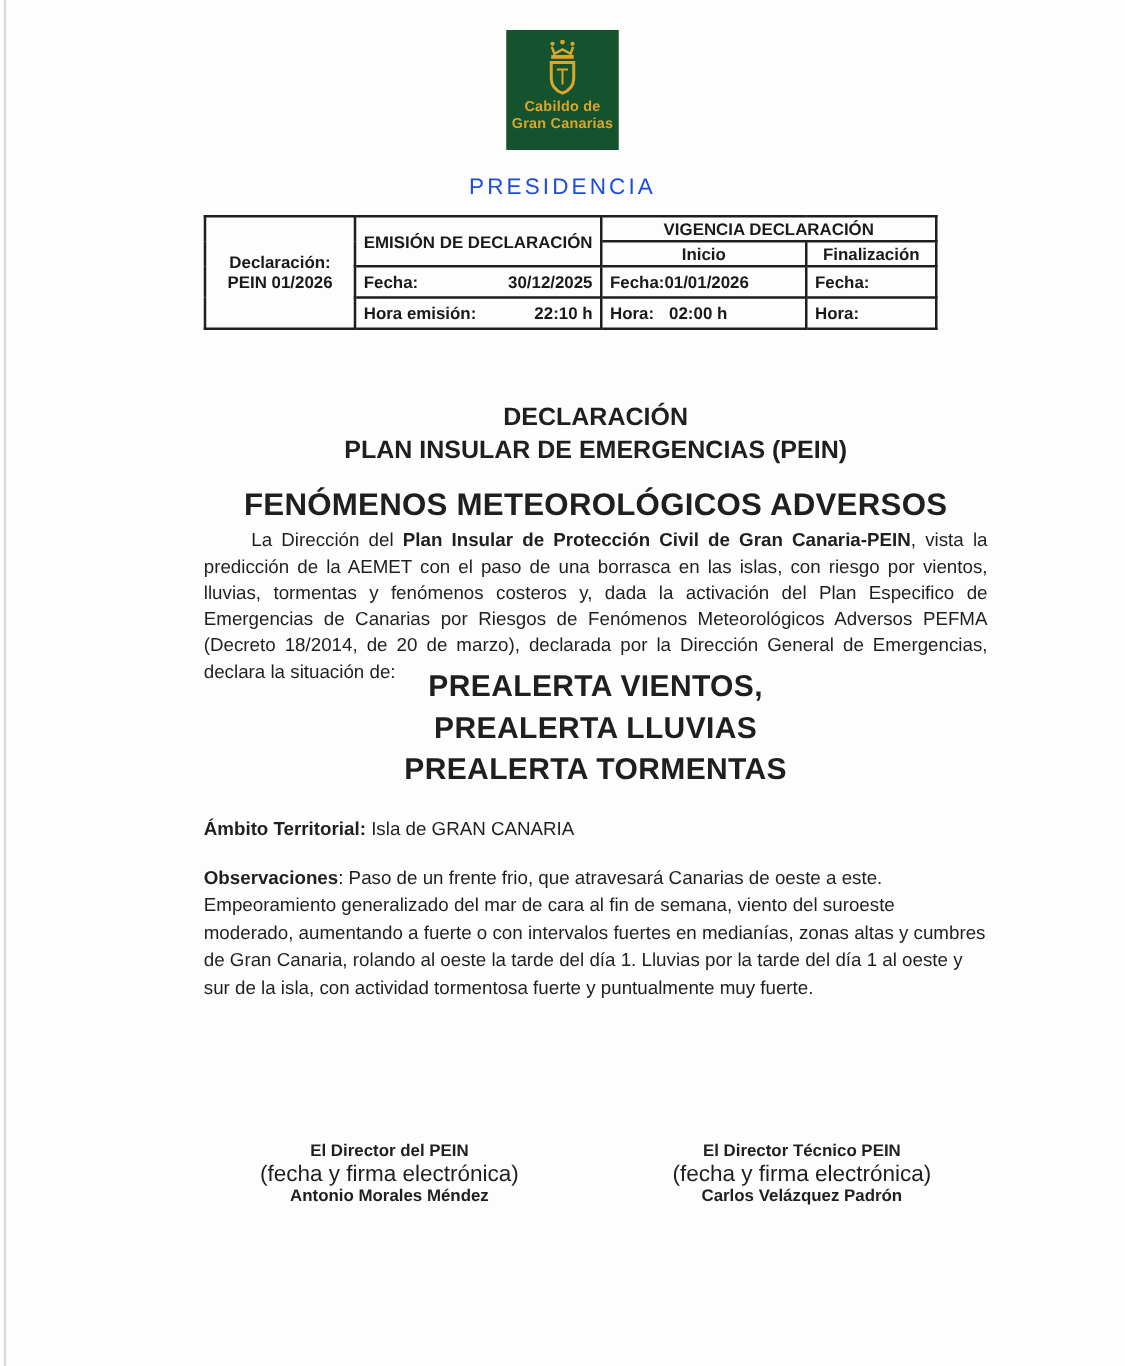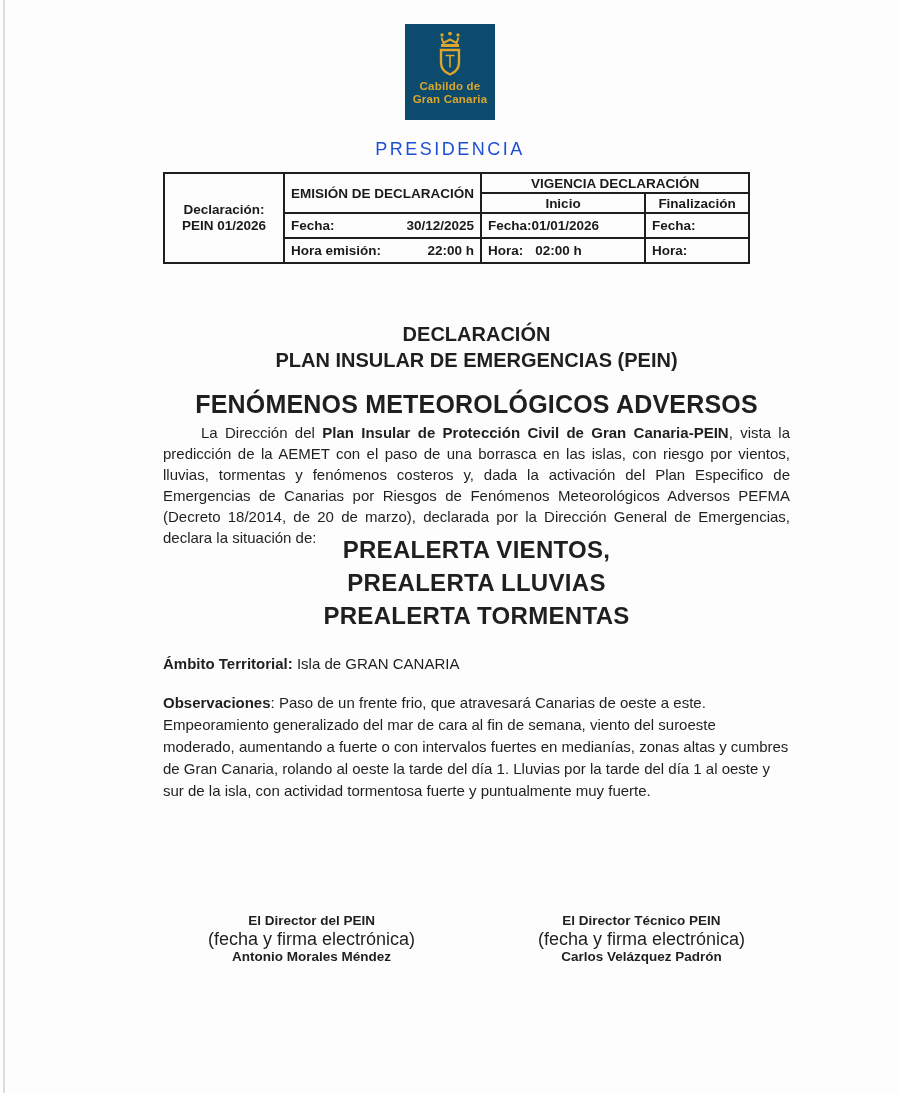--- a/index.html
+++ b/index.html
@@ -15,21 +15,21 @@
     position:absolute;left:3px;top:0;width:2px;height:100%;
     background:#dcdcdc;
   }
   
   .logo-wrap{
     position:absolute;top:24px;left:0;width:100%;
     display:flex;justify-content:center;
   }
   .logo-box{
     width:90px;height:96px;
-    background:#0c4a6e;
+    background:#14532d;
     display:flex;flex-direction:column;align-items:center;justify-content:flex-start;
     padding-top:7px;box-sizing:border-box;
   }
   .logo-box svg{display:block;}
   .logo-text{
     color:#dba62b;font-weight:bold;font-size:11.5px;line-height:13px;
     text-align:center;margin-top:3px;letter-spacing:.2px;
   }
   .presidencia{
     position:absolute;top:139px;left:0;width:100%;
@@ -107,21 +107,21 @@
           <circle cx="29" cy="4" r="1.7" fill="#dba62b" stroke="none"></circle>
           <path d="M12.5 6.5 L14.5 12 L21 8.5 L27.5 12 L29.5 6.5"></path>
           <rect x="12" y="13" width="18" height="3" fill="#dba62b" stroke="none"></rect>
           <path d="M12 19 h18 v12.5 q0 8.5 -9 12 q-9 -3.5 -9 -12 z" stroke-width="2.4"></path>
           <path d="M16.5 24.5 h9 M21 24.5 v12" stroke-width="1.6"></path>
         </g>
       </svg>
     </span>
     <div class="logo-text">
       <div>Cabildo de</div>
-      <div>Gran Canaria</div>
+      <div>Gran Canarias</div>
     </div>
   </div>
 </div>
 
 <div class="presidencia">PRESIDENCIA</div>
 
 <table class="decl-table">
   <tbody>
     <tr class="r-head">
       <td class="c-decl" rowspan="4">
@@ -144,21 +144,21 @@
       </td>
       <td>
         <span>Fecha:</span><span>01/01/2026</span>
       </td>
       <td>Fecha:</td>
     </tr>
     <tr class="r-data">
       <td>
         <div class="cell-split">
           <span>Hora emisión:</span>
-          <span>22:00 h</span>
+          <span>22:10 h</span>
         </div>
       </td>
       <td class="lblval">
         <span>Hora:</span><span class="val">02:00 h</span>
       </td>
       <td>Hora:</td>
     </tr>
   </tbody>
 </table>
 

